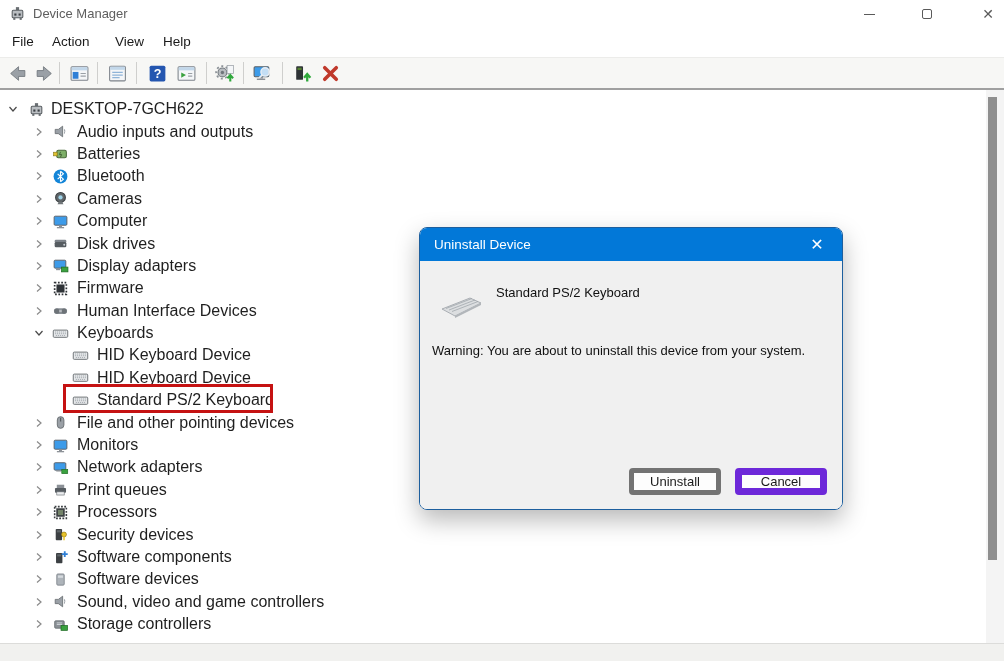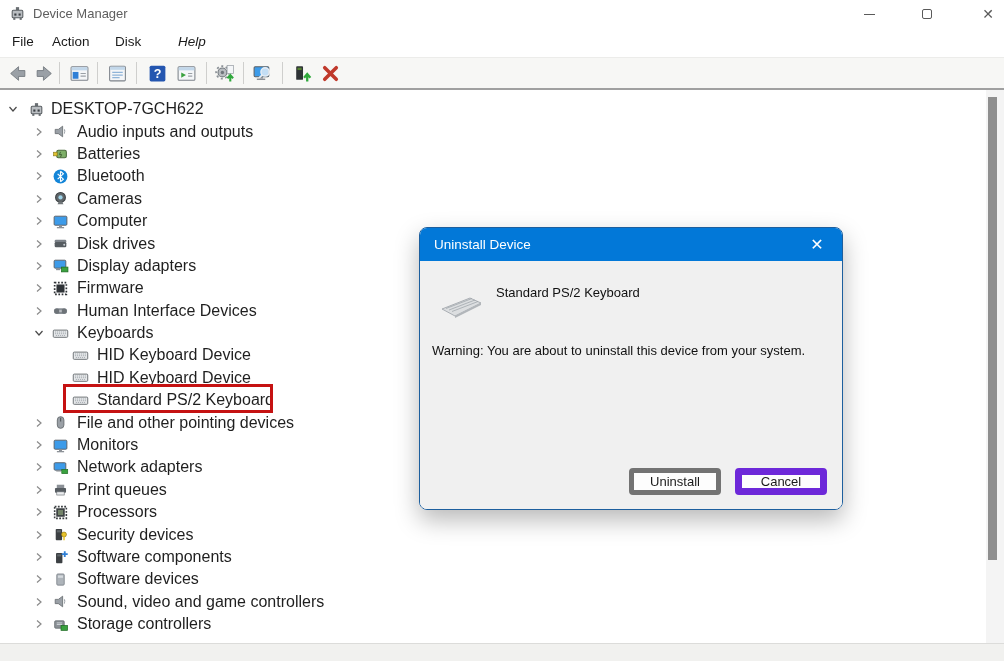--- a/index.html
+++ b/index.html
@@ -13,21 +13,21 @@
   .app-icon { position:absolute; left:9px; top:5px; width:17px; height:17px; }
   .win-title { position:absolute; left:33px; top:6px; font-size:13px; color:#5e5e5e; }
   .win-ctrl { position:absolute; top:0; height:28px; width:40px; display:flex; align-items:center; justify-content:center; color:#5a5a5a; }
   .ctrl-min { left:849px; } .ctrl-max { left:907px; } .ctrl-close { left:968px; }
   .glyph-min { display:block; width:11px; height:0; border-top:1px solid #5a5a5a; }
   .glyph-max { display:block; width:10px; height:10px; border:1px solid #5a5a5a; border-radius:2px; }
   .glyph-close { font-size:14px; line-height:1; color:#5a5a5a; }
   
   .menubar { position:absolute; left:0; top:28px; width:1004px; height:29px; background:#ffffff; }
   .menu-item { position:absolute; top:6px; font-size:13.5px; color:#1a1a1a; cursor:default; }
-  .m0{left:12px;} .m1{left:52px;} .m2{left:115px;} .m3{left:178px;font-style:italic;}
+  .m0{left:12px;} .m1{left:52px;} .m2{left:115px;} .m3{left:163px;}
   
   .toolbar { position:absolute; left:0; top:57px; width:1004px; height:33px;
              background:#f7f7f5; border-top:1px solid #ececea; border-bottom:2px solid #a0a0a0; }
   .tb { position:absolute; top:4px; width:22px; height:22px; display:flex; align-items:center; justify-content:center; }
   .tb svg { width:21px; height:21px; }
   .tb-sep { position:absolute; top:4px; width:1px; height:22px; background:#cfcfcd; }
   
   .tree { position:absolute; left:0; top:90px; width:986px; height:553px; background:#ffffff; overflow:hidden; padding-top:8px; }
   .trow { display:flex; align-items:center; height:22.4px; font-size:16px; white-space:nowrap; }
   .trow .chev { width:14px; height:14px; flex:0 0 14px; display:flex; align-items:center; justify-content:center; }
@@ -84,21 +84,21 @@
       <span class="glyph-max"></span>
     </span>
   <span class="win-ctrl ctrl-close">
       <span class="glyph-close">✕</span>
     </span>
 </div>
 
 <div class="menubar">
   <span class="menu-item m0">File</span>
   <span class="menu-item m1">Action</span>
-  <span class="menu-item m2">Disk</span>
+  <span class="menu-item m2">View</span>
   <span class="menu-item m3">Help</span>
 </div>
 
 <div class="toolbar" id="toolbar">
     <div class="tb" style="left: 6px;">
       <svg viewBox="0 0 20 20">
         <path d="M11 3.5 L3.5 10 L11 16.5 V12.8 H17 V7.2 H11 Z" fill="#9aa0a6" stroke="#6f757b" stroke-width="0.8"></path>
       </svg>
     </div>
     <div class="tb" style="left: 33px;">

